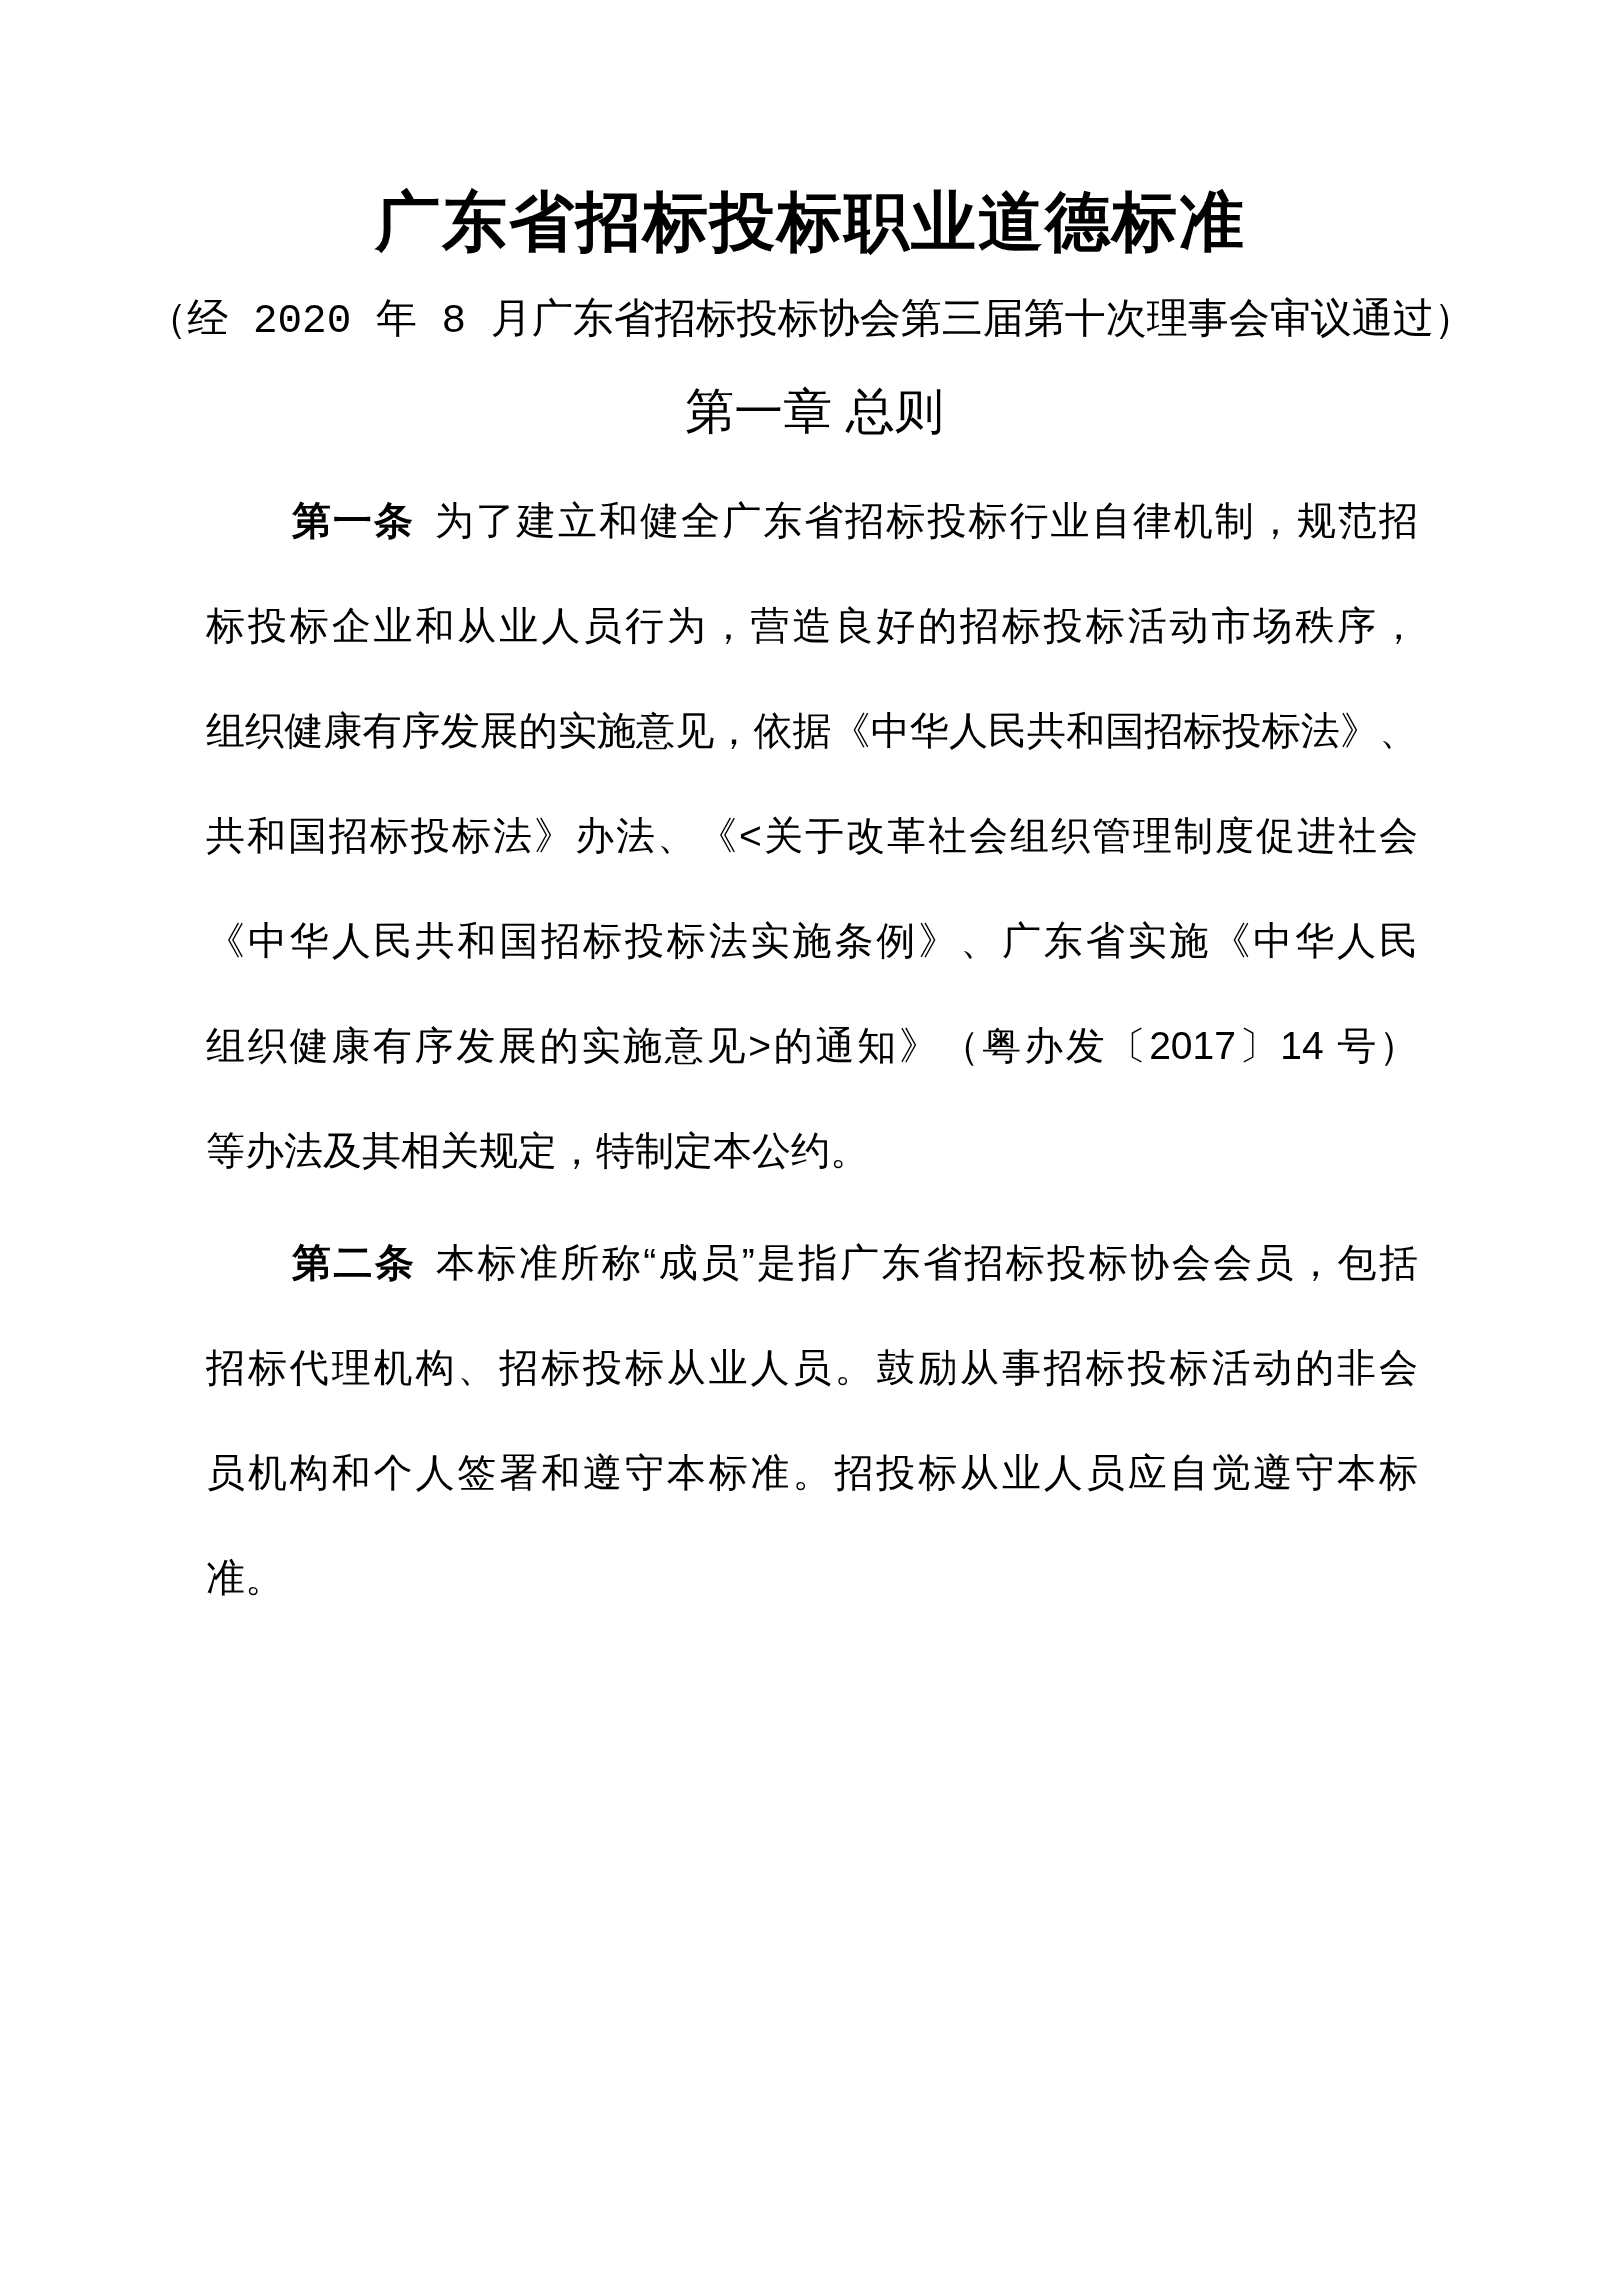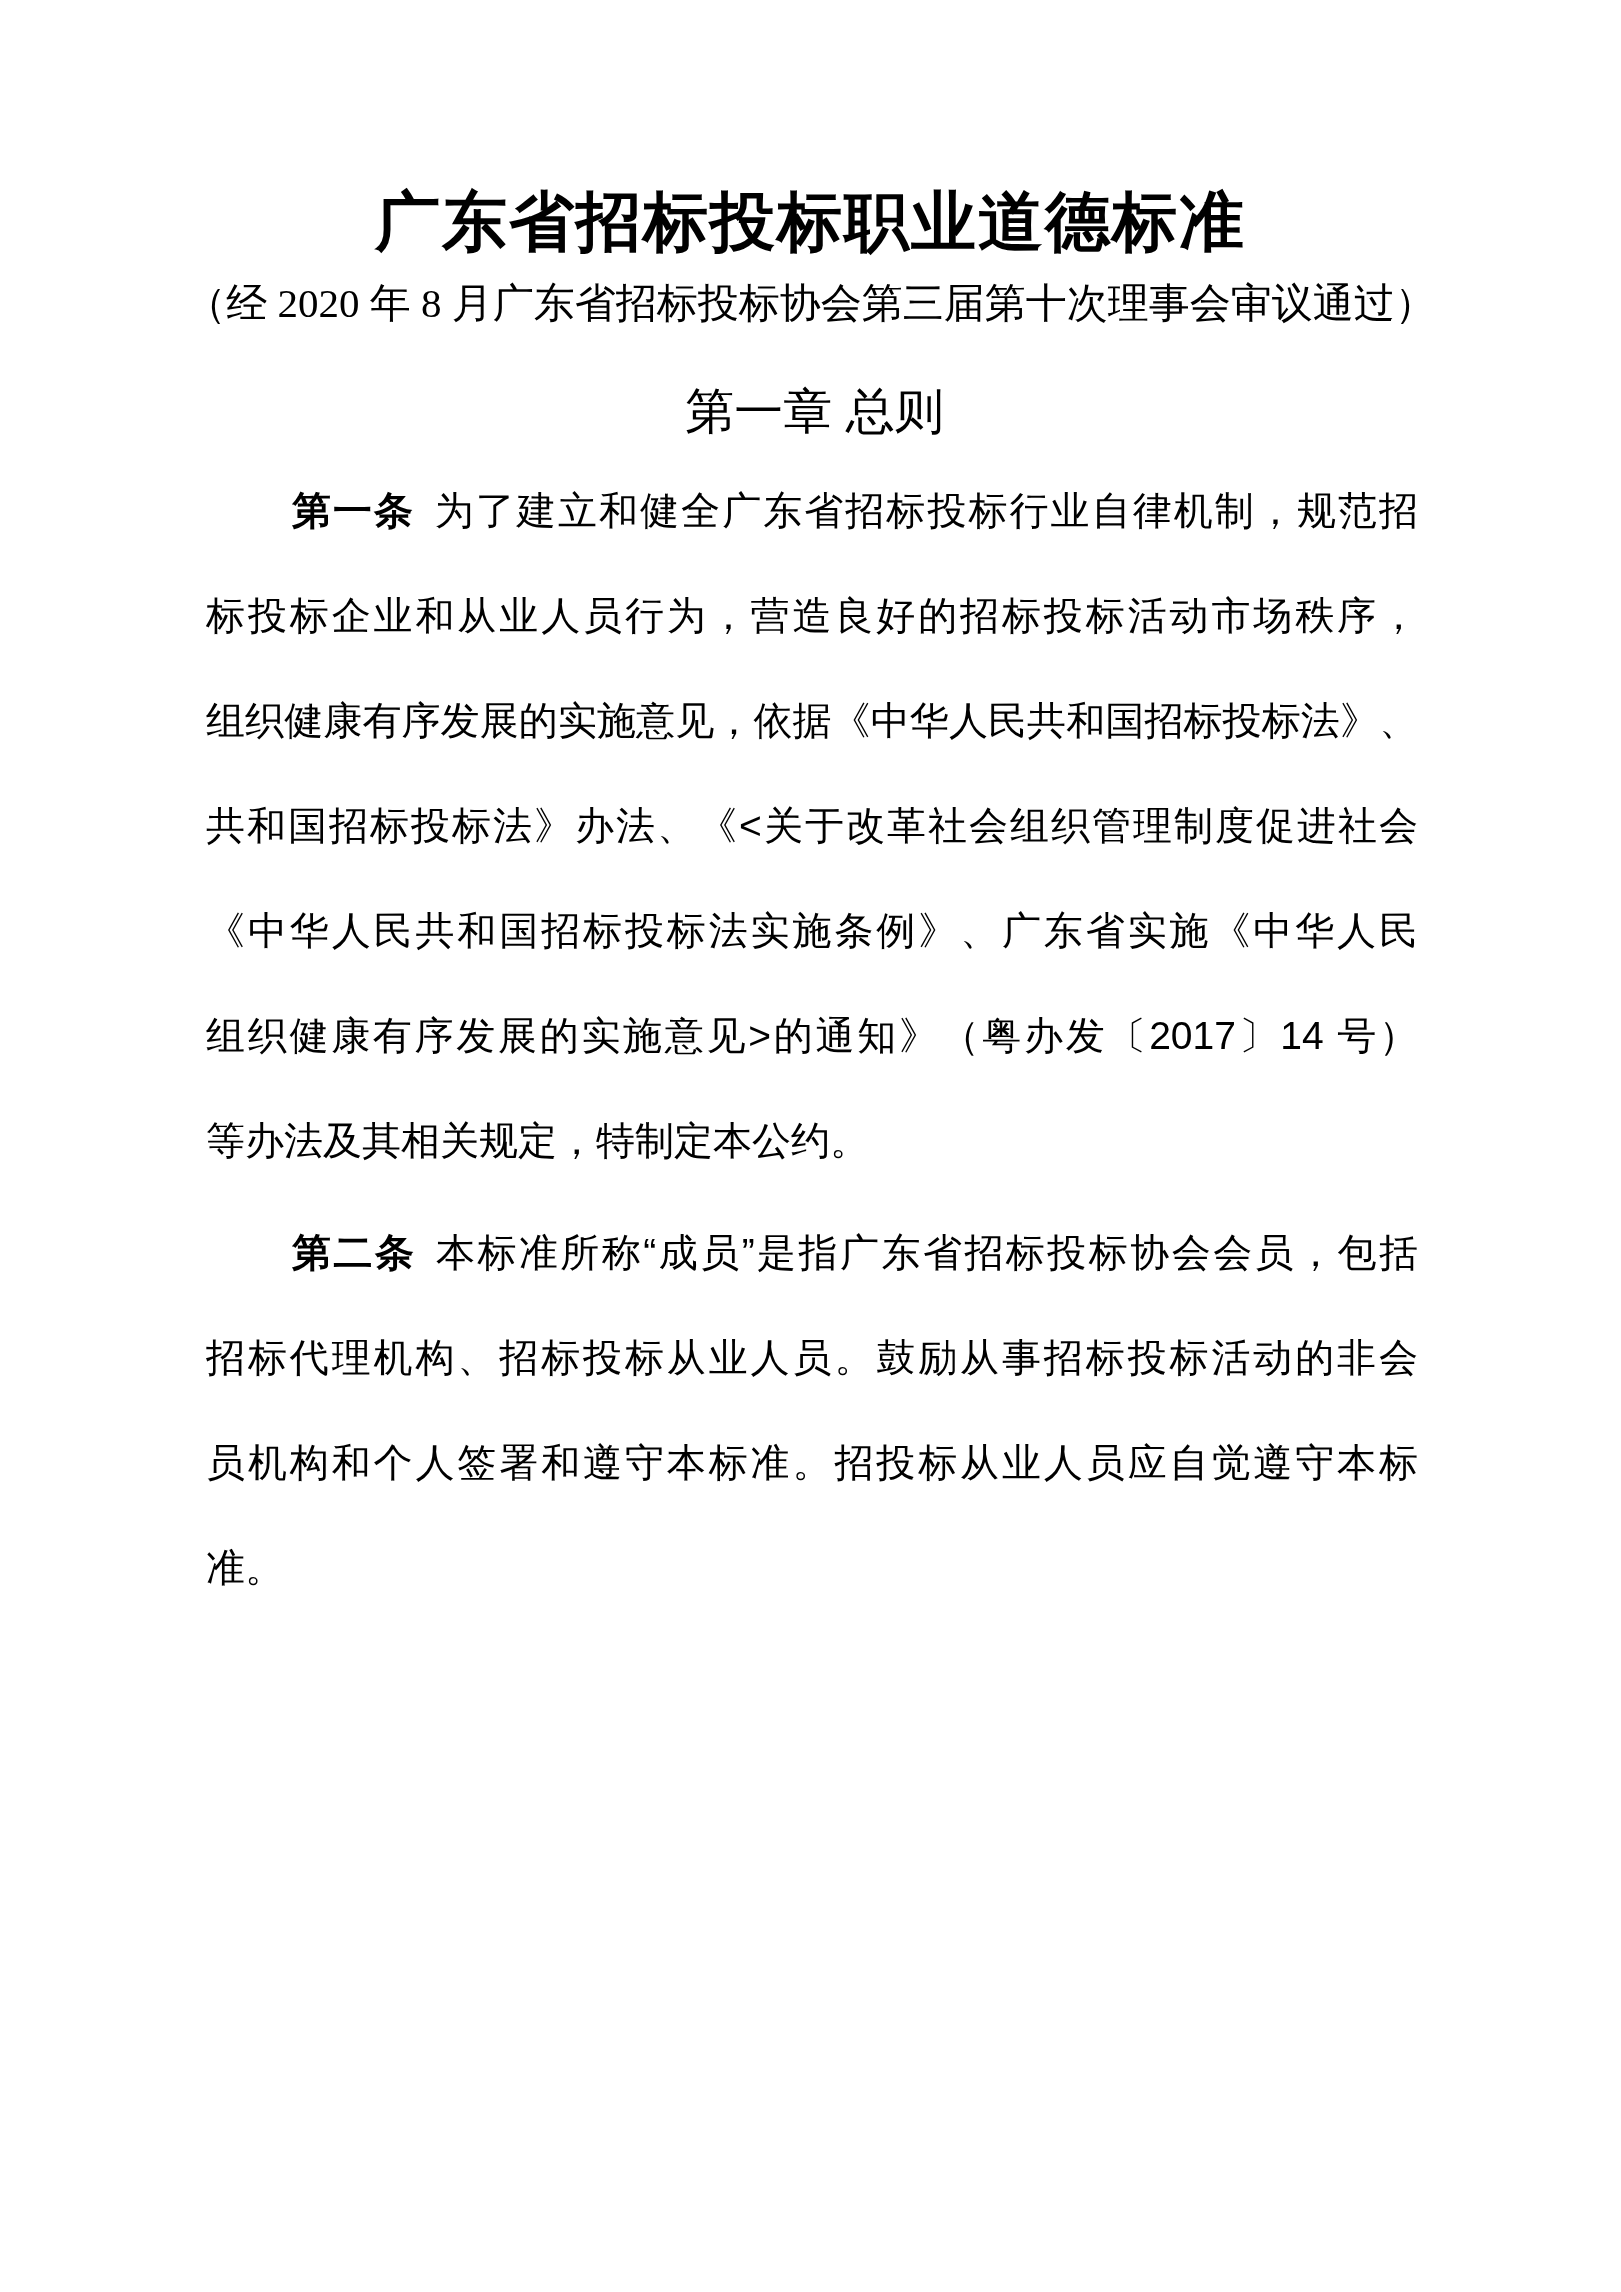--- a/index.html
+++ b/index.html
@@ -22,42 +22,42 @@
     left: 0;
     width: 100%;
     text-align: center;
     font-size: 65px;
     font-weight: 700;
     line-height: 63px;
     letter-spacing: 2px;
   }
   .doc-subtitle {
     position: absolute;
-    top: 273px;
+    top: 291px;
     left: 0;
     width: 100%;
     text-align: center;
     font-size: 41px;
     line-height: 61px;
-    font-family: Liberation Serif, serif;
+    font-family: Liberation Mono, monospace;
   }
   .chapter-heading {
     position: absolute;
     top: 381px;
     left: 4px;
     width: 100%;
     text-align: center;
     font-size: 49px;
     font-weight: 400;
     line-height: 61px;
   }
   .doc-body {
     position: absolute;
     left: 206px;
-    top: 458px;
+    top: 468px;
     width: 1212px;
     font-size: 39px;
     line-height: 105px;
   }
   .para { margin: 0; }
   .para + .para { margin-top: 6.9px; }
   .line {
     height: 105px;
     overflow: visible;
   }

